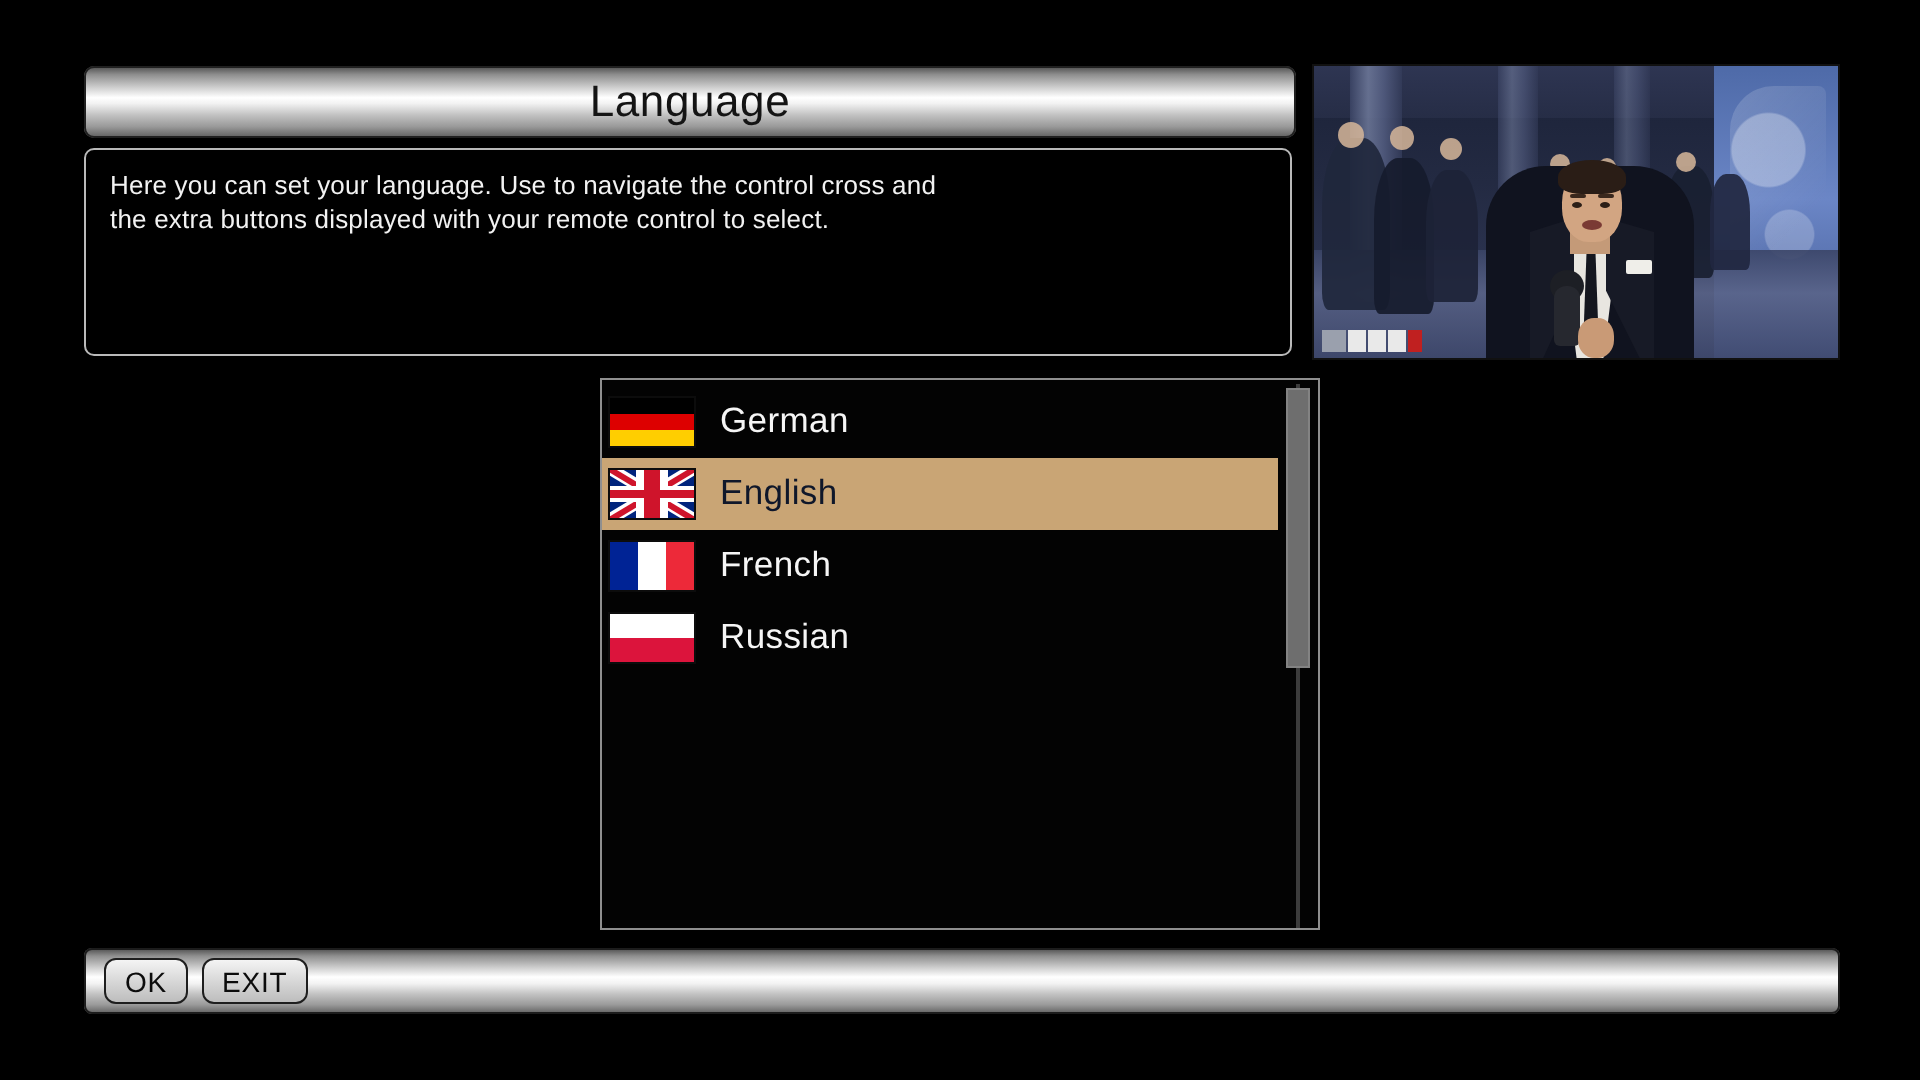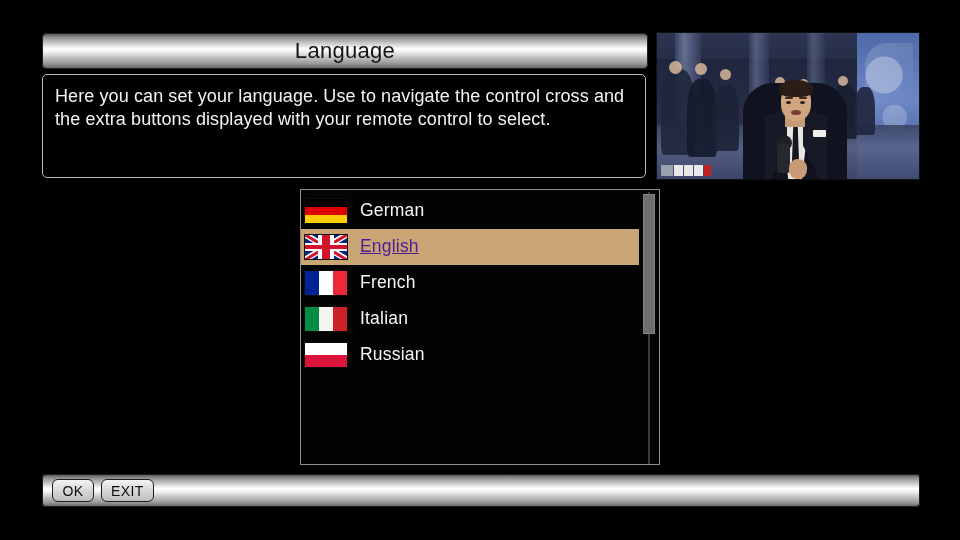--- a/index.html
+++ b/index.html
@@ -51,21 +51,21 @@
     top: 74px;
     width: 604px;
     height: 104px;
     border: 1px solid #b9b9b9;
     border-radius: 5px;
     background: #000000;
     box-sizing: border-box;
     padding: 10px 12px 0 12px;
   }
   #help-box .help-text {
-    font-size: 18px;
+    font-size: 13px;
     color: #f2f2f2;
     line-height: 1.28;
     white-space: pre-line;
     letter-spacing: 0.1px;
   }
 
   
   #video-preview {
     position: absolute;
     left: 656px;
@@ -250,22 +250,21 @@
     position: relative;
     overflow: hidden;
   }
   .lang-label {
     font-size: 17.5px;
     color: #f5f5f5;
     line-height: 1;
     letter-spacing: 0.2px;
   }
   .lang-row.selected .lang-label {
-    color: #4c1d95;
-    text-decoration: underline;
+    color: #0f172a;
   }
 
   
   .f-stripe-h { position: absolute; left: 0; width: 100%; }
   .f-stripe-v { position: absolute; top: 0; height: 100%; }
 
   
   .flag-de .b1 { top: 0;    height: 33.4%; background: #000000; }
   .flag-de .b2 { top: 33.4%;height: 33.3%; background: #dd0000; }
   .flag-de .b3 { top: 66.7%;height: 33.3%; background: #ffce00; }
@@ -460,28 +459,20 @@
       </div>
       <div class="lang-row">
         <span class="flag flag-fr">
           <span class="f-stripe-v v1"></span>
           <span class="f-stripe-v v2"></span>
           <span class="f-stripe-v v3"></span>
         </span>
         <span class="lang-label">French</span>
       </div>
       <div class="lang-row">
-        <span class="flag flag-it">
-          <span class="f-stripe-v v1"></span>
-          <span class="f-stripe-v v2"></span>
-          <span class="f-stripe-v v3"></span>
-        </span>
-        <span class="lang-label">Italian</span>
-      </div>
-      <div class="lang-row">
         <span class="flag flag-pl">
           <span class="f-stripe-h b1"></span>
           <span class="f-stripe-h b2"></span>
         </span>
         <span class="lang-label">Russian</span>
       </div>
     </div>
 
   <div id="list-scrollbar">
     <div class="track"></div>

